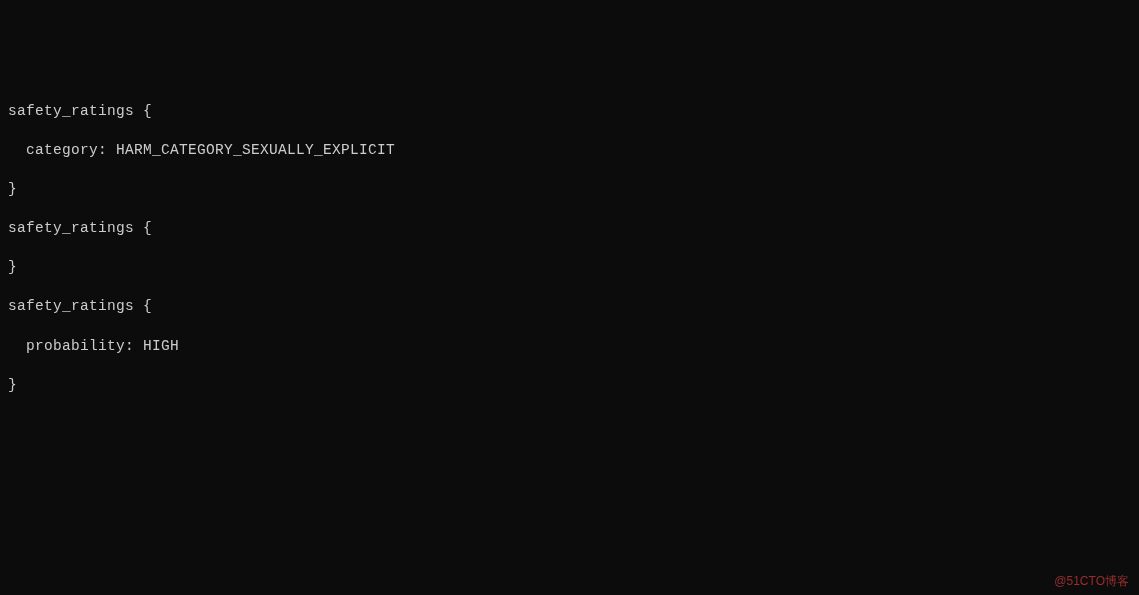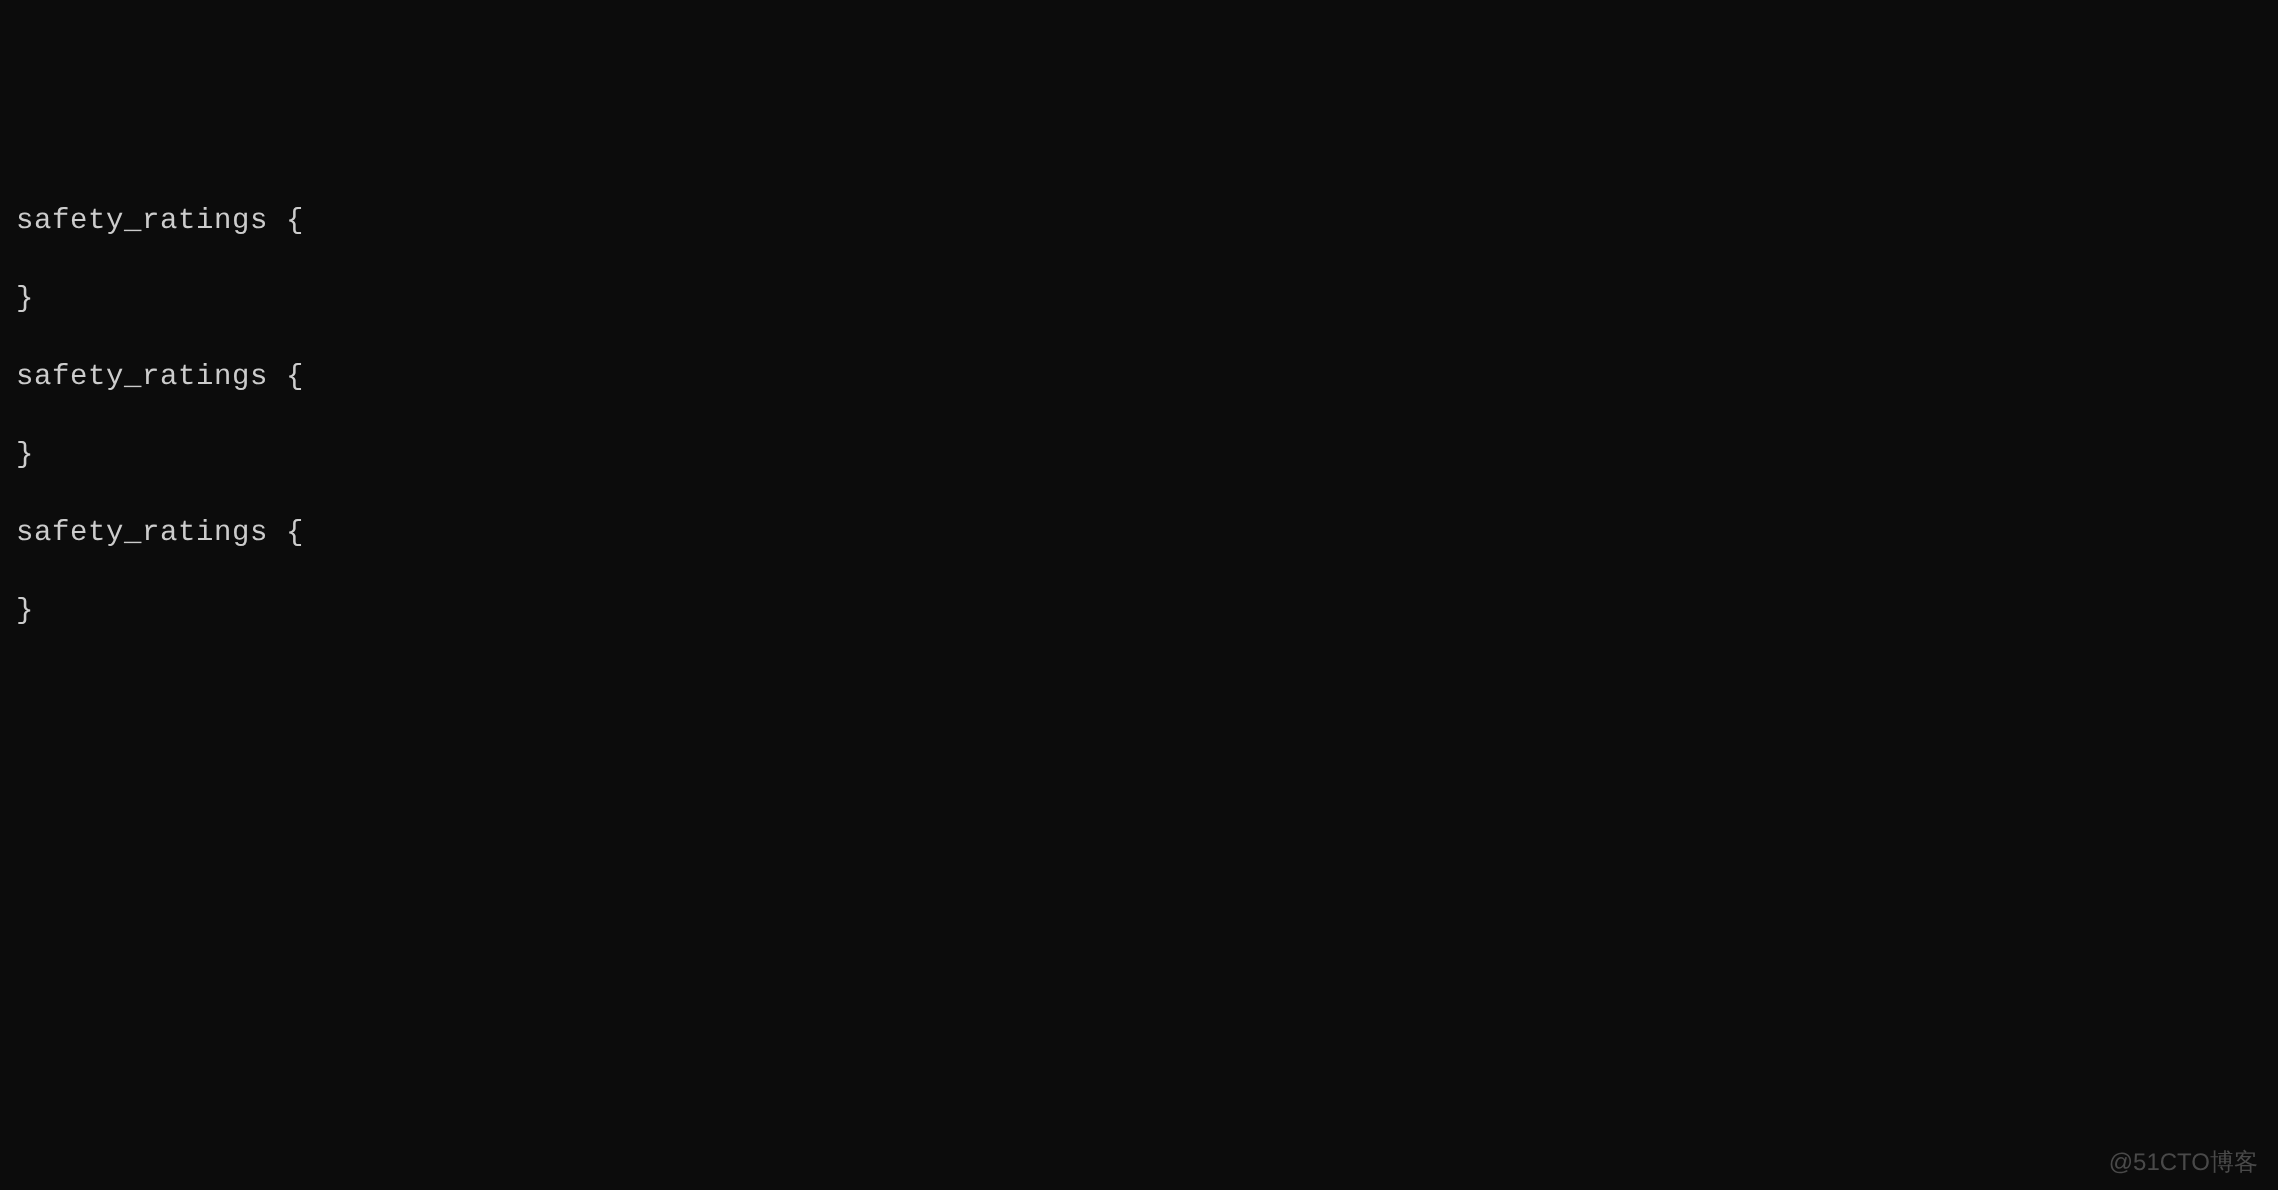--- a/index.html
+++ b/index.html
@@ -21,37 +21,39 @@
       word-wrap: break-word;
       position: relative;
     }
     .terminal-output {
       letter-spacing: 0.3px;
     }
     .watermark {
       position: absolute;
       bottom: 6px;
       right: 10px;
-      color: #737373;
+      color: #ef4444;
       font-size: 12px;
       font-family: sans-serif;
       opacity: 0.6;
     }
   </style>
 </head>
 <body>
 
 
 
 <div class="terminal-output">
 <div>safety_ratings {</div>
+<div>  category: HARM_CATEGORY_SEXUALLY_EXPLICIT</div>
 <div>}</div>
 <div>safety_ratings {</div>
 <div>}</div>
 <div>safety_ratings {</div>
+<div>  probability: HIGH</div>
 <div>}</div>
 
 
 
 
 <div></div>
 
 
 
 

